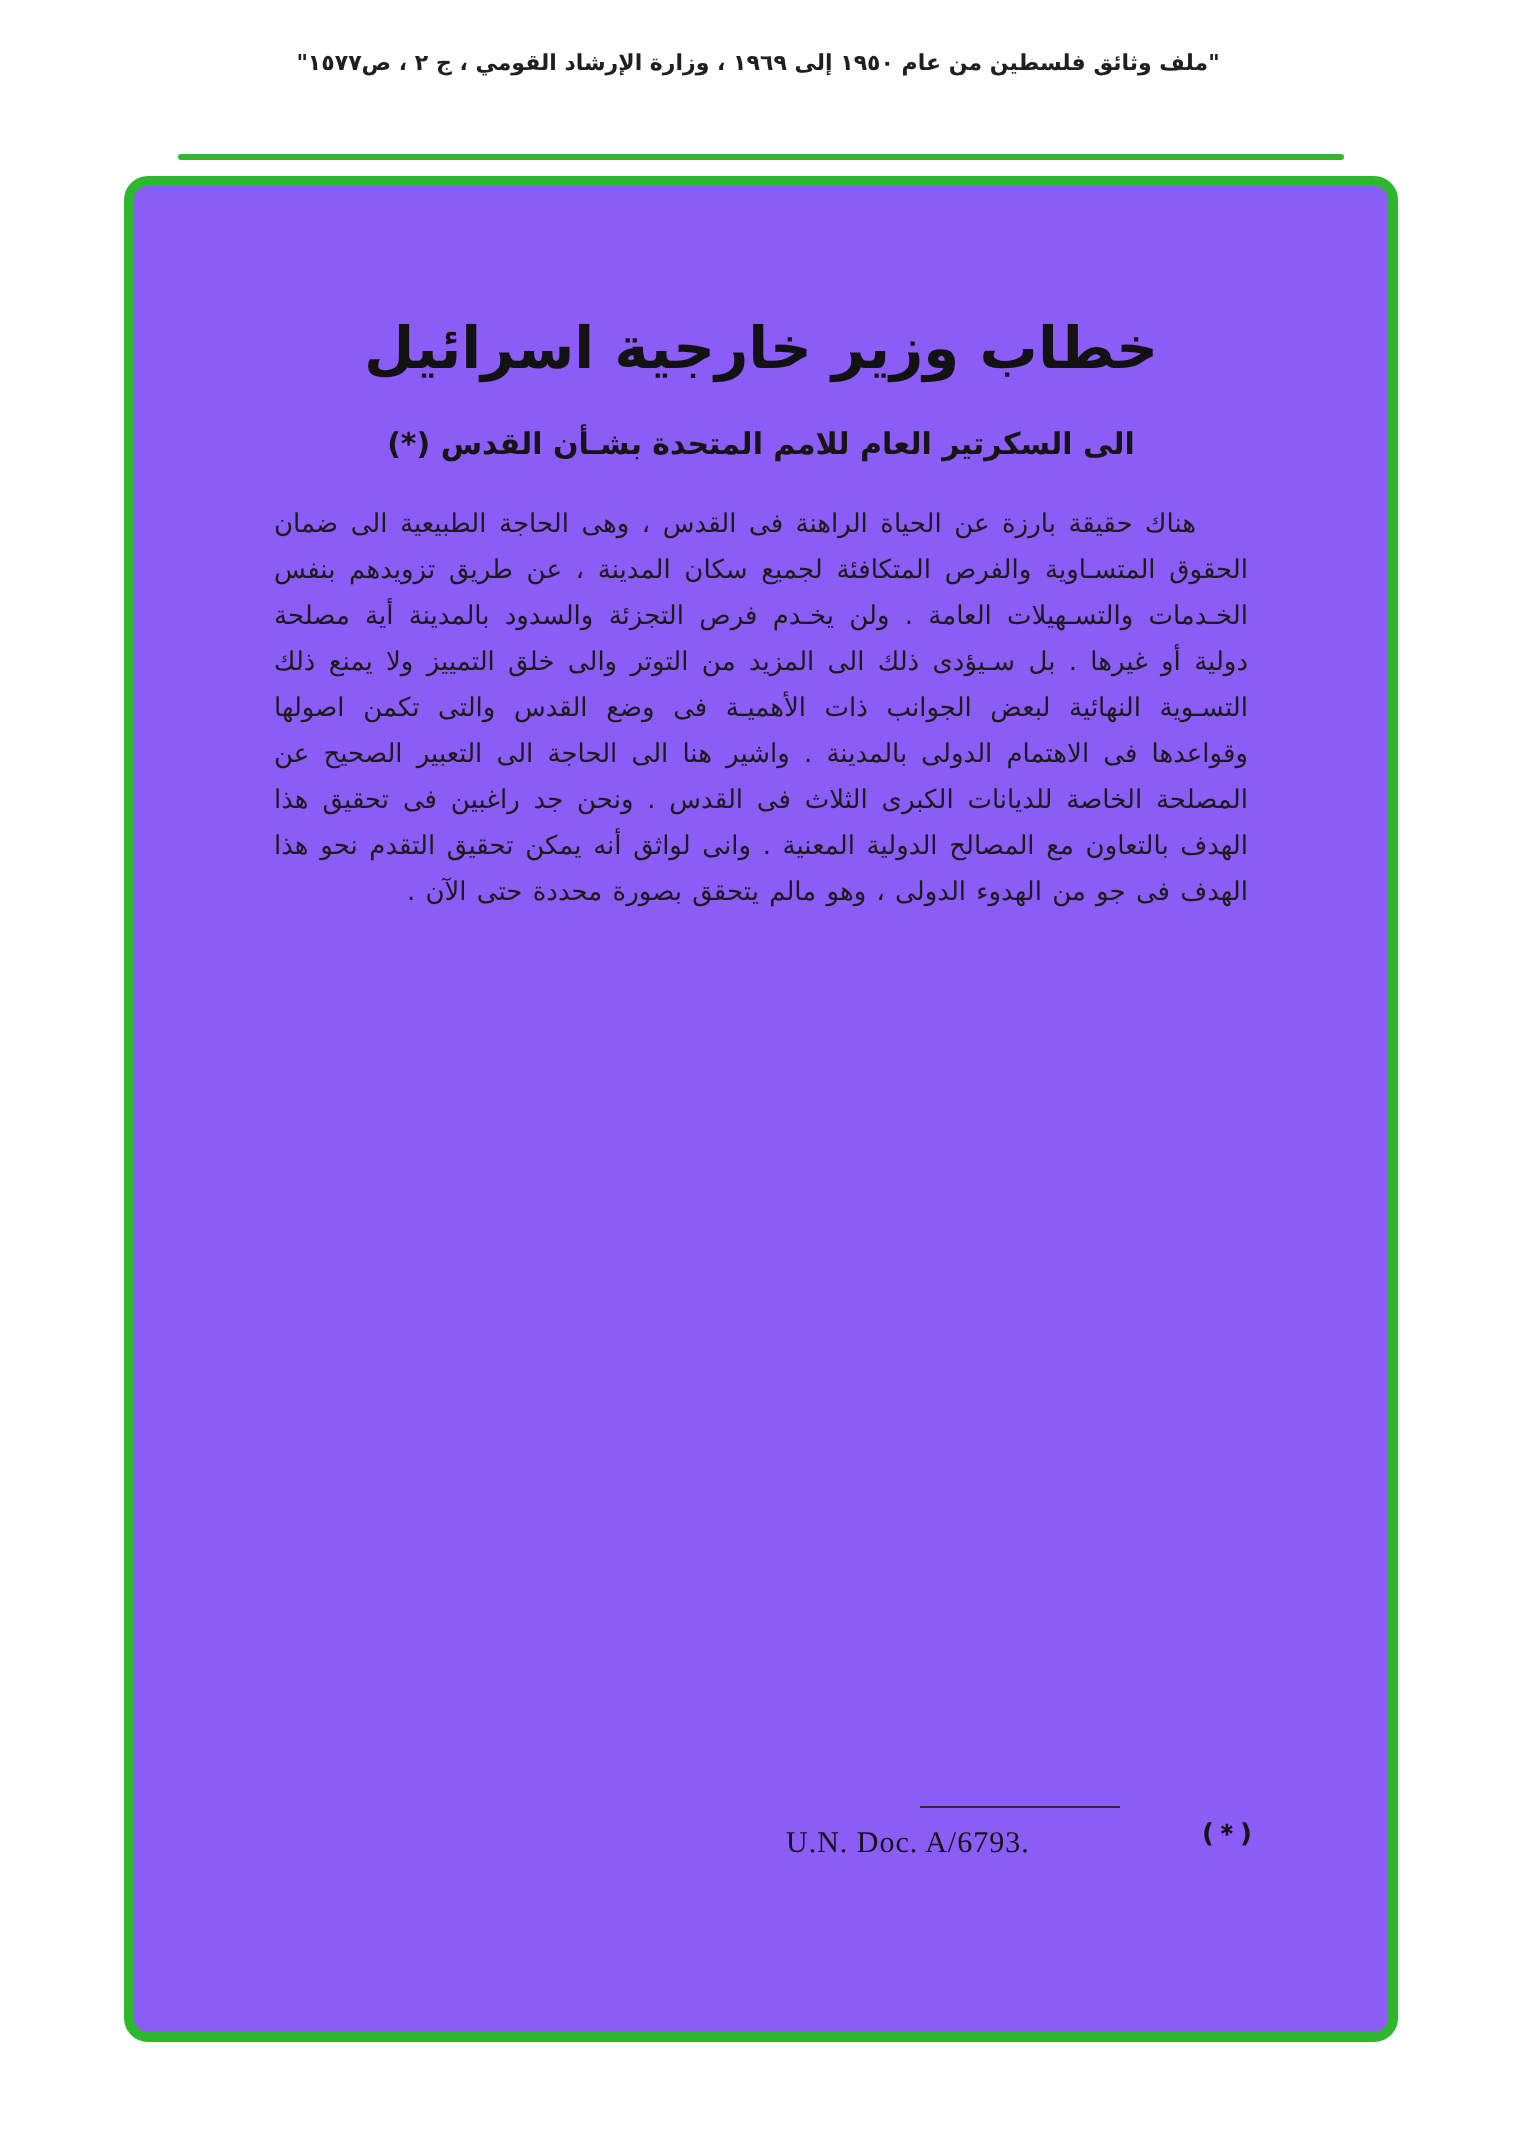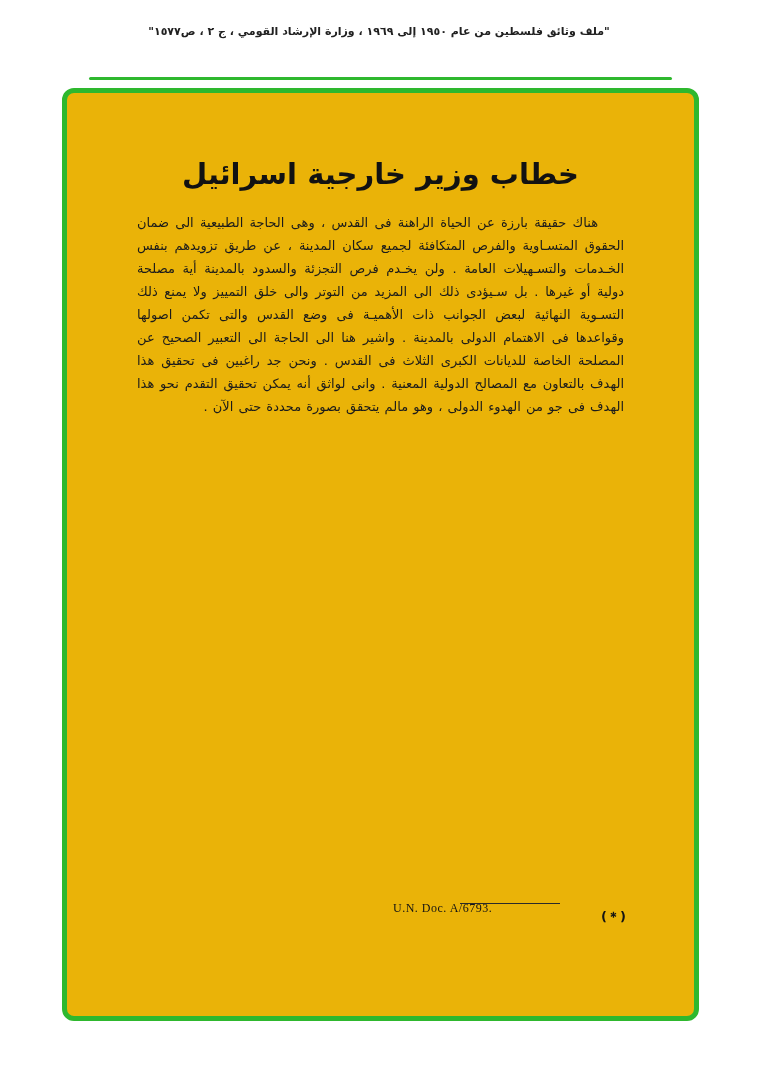--- a/index.html
+++ b/index.html
@@ -51,21 +51,21 @@
 
   
   .doc-frame {
     position: absolute;
     top: 88px;
     left: 62px;
     width: 637px;
     height: 933px;
     border: 5px solid var(--frame-green, #2eb82e);
     border-radius: 12px;
-    background: #eab308;
+    background: #8b5cf6;
     box-sizing: border-box;
   }
 
   .doc-title {
     margin-top: 64px;
     text-align: center;
     direction: rtl;
     font-size: 29px;
     font-weight: bold;
     color: #121212;
@@ -103,23 +103,23 @@
     position: absolute;
     left: 393px;
     bottom: 112px;
     width: 100px;
     height: 1px;
     background: #2a2a2a;
   }
   .footnote-citation {
     position: absolute;
     left: 326px;
-    bottom: 100px;
+    bottom: 85px;
     font-family: "Liberation Serif", "DejaVu Serif", serif;
-    font-size: 12px;
+    font-size: 15px;
     color: #141414;
     letter-spacing: 0.5px;
   }
   .footnote-marker {
     position: absolute;
     left: 534px;
     bottom: 90px;
     font-size: 13px;
     font-weight: bold;
     color: #141414;
@@ -131,20 +131,21 @@
 <header class="page-header">
   <div class="header-source">"ملف وثائق فلسطين من عام ١٩٥٠ إلى ١٩٦٩ ، وزارة الإرشاد القومي ، ج ٢ ، ص١٥٧٧"</div>
 </header>
 
 <div class="green-divider"></div>
 
 <section class="doc-frame">
 
   <div class="doc-title">خطاب وزير خارجية اسرائيل</div>
 
+  <div class="doc-subtitle">الى السكرتير العام للامم المتحدة بشـأن القدس (*)</div>
 
 
   <p class="doc-body">هناك حقيقة بارزة عن الحياة الراهنة فى القدس ، وهى الحاجة الطبيعية الى ضمان الحقوق المتسـاوية والفرص المتكافئة لجميع سكان المدينة ، عن طريق تزويدهم بنفس الخـدمات والتسـهيلات العامة . ولن يخـدم فرص التجزئة والسدود بالمدينة أية مصلحة دولية أو غيرها . بل سـيؤدى ذلك الى المزيد من التوتر والى خلق التمييز ولا يمنع ذلك التسـوية النهائية لبعض الجوانب ذات الأهميـة فى وضع القدس والتى تكمن اصولها وقواعدها فى الاهتمام الدولى بالمدينة . واشير هنا الى الحاجة الى التعبير الصحيح عن المصلحة الخاصة للديانات الكبرى الثلاث فى القدس . ونحن جد راغبين فى تحقيق هذا الهدف بالتعاون مع المصالح الدولية المعنية . وانى لواثق أنه يمكن تحقيق التقدم نحو هذا الهدف فى جو من الهدوء الدولى ، وهو مالم يتحقق بصورة محددة حتى الآن .</p>
 
   <div class="footnote-rule"></div>
 
   <span class="footnote-citation">U.N. Doc. A/6793.</span>
 
   <span class="footnote-marker">(＊)</span>
 

